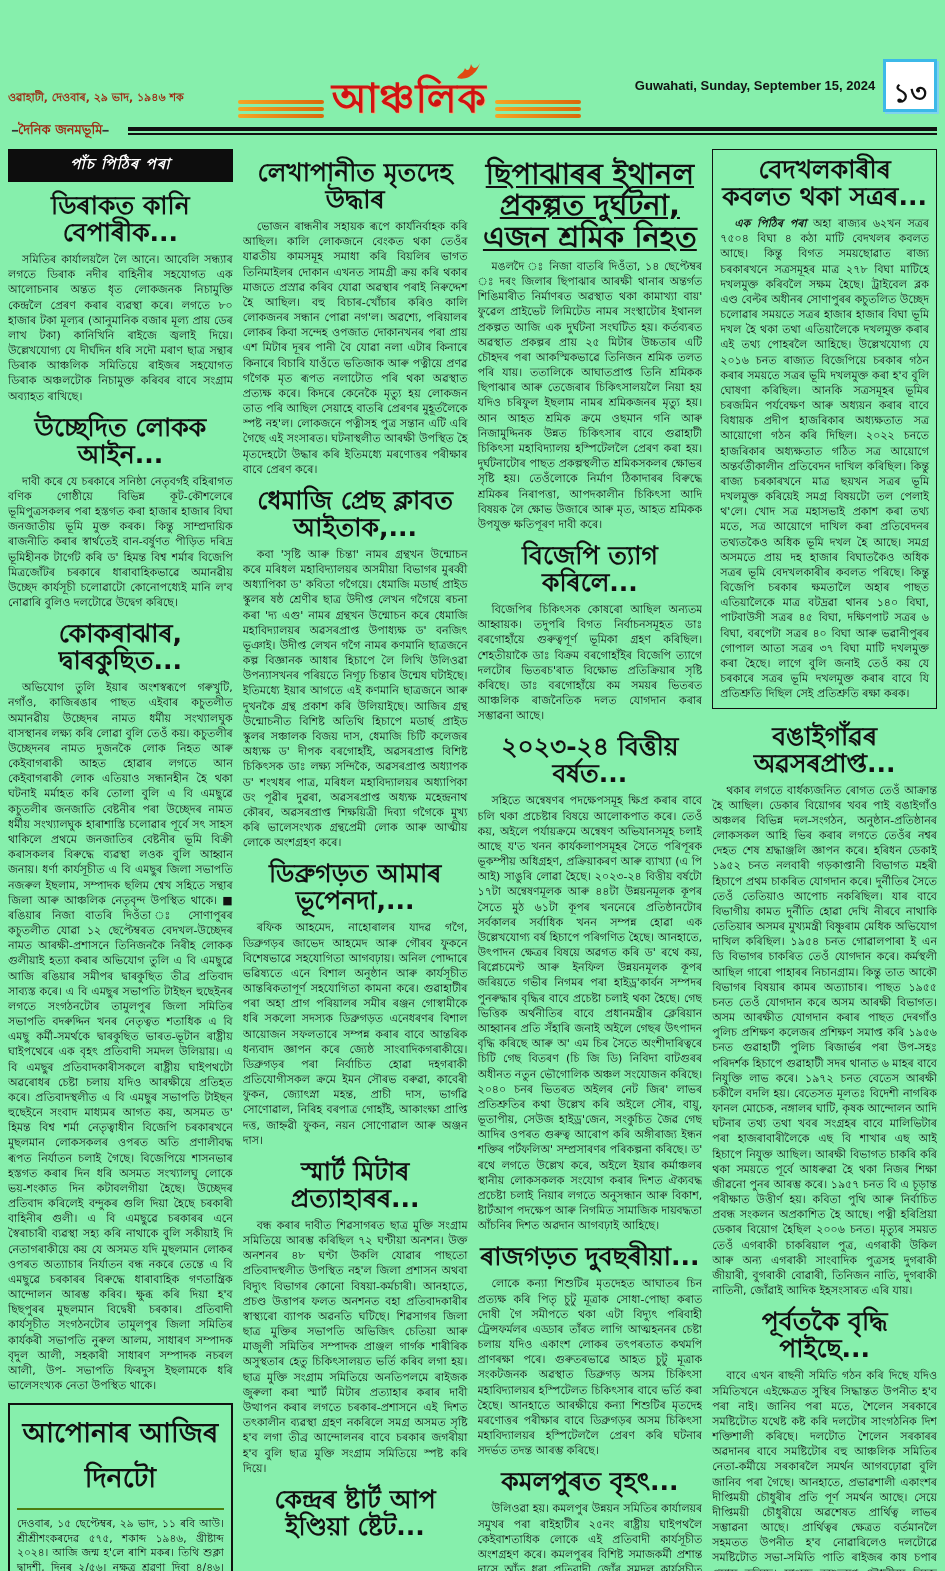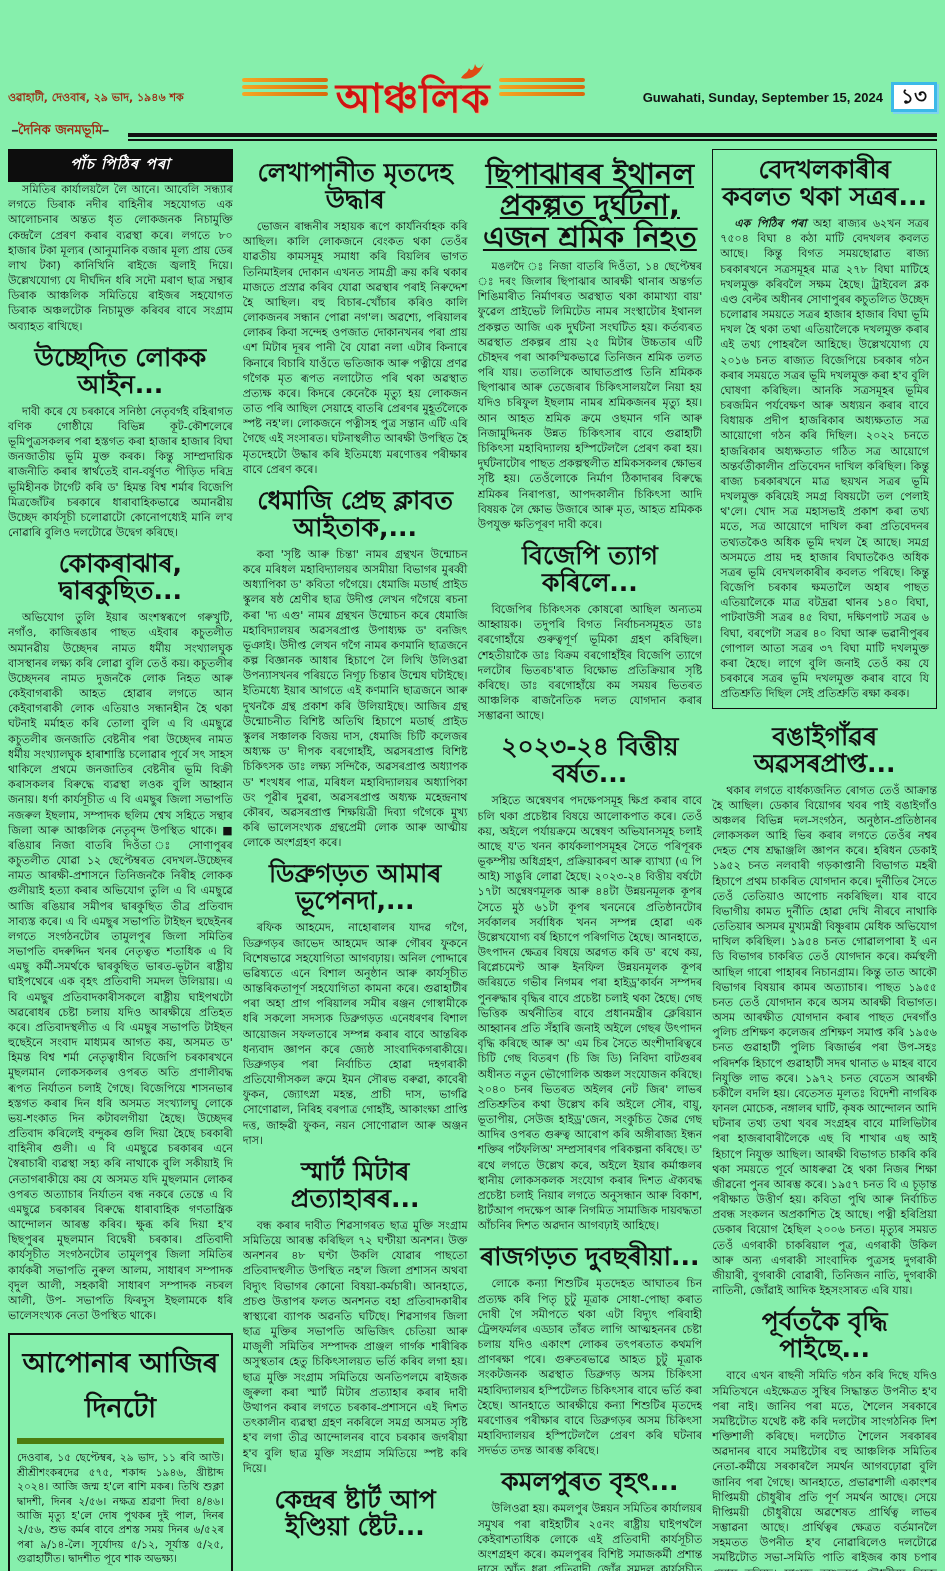--- a/index.html
+++ b/index.html
@@ -6,47 +6,47 @@
   html,body { background:#e9e9e9; }
   .page {
     position:relative; width:945px; height:1571px; margin:0 auto;
     background:#86efac; color:#111;
     font-family:"DejaVu Sans", sans-serif;
     padding:72px 8px 0 8px; overflow:hidden;
   }
   
   .hdr-row { display:flex; align-items:flex-end; justify-content:space-between; height:46px; }
   .hdr-left { color:#9c2a12; font-size:11px; font-weight:bold; padding-bottom:10px; white-space:nowrap; }
-  .masthead { display:flex; align-items:flex-start; gap:8px; position:relative; }
+  .masthead { display:flex; align-items:flex-end; gap:8px; position:relative; }
   .stripes { display:flex; flex-direction:column; gap:3px; width:86px; }
   .stripes span { display:block; height:4px; background:linear-gradient(90deg,#f5a623,#d9680a); border-radius:2px; }
   .masthead-word { position:relative; color:#cf1312; font-weight:bold; font-size:40px; line-height:1;
     text-shadow:1px 1px 0 #f0b27a; letter-spacing:1px; }
   .flame { position:absolute; top:-16px; right:6px; width:26px; height:18px; }
   .hdr-right { display:flex; align-items:center; gap:8px; padding-bottom:6px;justify-content:center; }
   .hdr-right-date { font-size:13px; font-weight:bold; font-family:"Liberation Sans",sans-serif; white-space:nowrap; }
-  .pagebox { border:3px solid #3cb9e8; background:#fff; font-size:20px; font-weight:bold;
-    padding:1px 7px 3px; line-height:1; box-shadow:2px 2px 0 #7fd2ef; }
-  .rule-row { display:flex; align-items:flex-end; gap:16px; margin-top:2px; }
+  .pagebox { border:3px solid #3cb9e8; background:#fff; font-size:26px; font-weight:bold;
+    padding:18px 7px 3px; line-height:1; box-shadow:2px 2px 0 #7fd2ef; }
+  .rule-row { display:flex; align-items:center; gap:16px; margin-top:2px; }
   .paper-name { color:#9c2a12; font-weight:bold; font-size:13px; white-space:nowrap; padding:0 4px; }
   .paper-name::before,.paper-name::after { content:"━"; color:#333; font-size:10px; }
   .double-rule { flex:1; height:8px; border-top:4px solid #111; border-bottom:2px solid #111; }
   
   .main { display:grid; grid-template-columns:repeat(4,1fr); column-gap:10px; margin-top:8px; height:1430px; }
   .col { overflow:hidden; display:flex; flex-direction:column; }
   .banner { background:#0d0d0d; color:#fff; font-style:italic; font-weight:bold;
     font-size:15px; text-align:center; padding:3px 0 5px; letter-spacing:1px; }
   .headline { font-weight:bold; text-align:center; font-size:25px; line-height:1.08; margin:10px 0 6px; }
   .headline.sm { font-size:29px;text-decoration:underline; }
   .body-txt { font-size:11px; line-height:1.38; text-align:justify; text-indent:14px; }
   .boxed { border:1.5px solid #111; padding:4px 7px 6px; margin-bottom:4px; }
   .boxed .headline { margin-top:2px; }
   
   .horo { border:2px solid #111; margin-top:10px; padding:5px 7px 8px; flex:1; display:flex; flex-direction:column; }
-  .horo-title { font-weight:bold; text-align:center; font-size:27px; border-bottom:6px solid #4d7c0f;
+  .horo-title { font-weight:bold; text-align:center; font-size:27px; border-bottom:2px solid #4d7c0f;
     padding:2px 0 6px; margin-bottom:6px; }
   .horo-intro { font-size:10.6px; line-height:1.36; text-align:justify; }
 </style>
 </head>
 <body>
 
 <div class="page">
 
   <div class="hdr-row">
     <div class="hdr-left">ওৱাহাটী, দেওবাৰ, ২৯ ভাদ, ১৯৪৬ শক</div>
@@ -77,20 +77,21 @@
     <div class="paper-name">দৈনিক জনমভূমি</div>
     <div class="double-rule"></div>
   </div>
 
   <div class="main">
 
     <div class="col">
       <div class="banner">পাঁচ পিঠিৰ পৰা</div>
 
       <div>
+        <div class="headline">ডিৰাকত কানি বেপাৰীক...</div>
         <div class="body-txt">সমিতিৰ কাৰ্যালয়লৈ লৈ আনে। আবেলি সন্ধ্যাৰ লগতে ডিৰাক নদীৰ বাহিনীৰ সহযোগত এক আলোচনাৰ অন্তত ধৃত লোকজনক নিচামুক্তি কেন্দ্ৰলৈ প্ৰেৰণ কৰাৰ ব্যৱস্থা কৰে। লগতে ৮০ হাজাৰ টকা মূল্যৰ (আনুমানিক বজাৰ মূল্য প্ৰায় ডেৰ লাখ টকা) কানিখিনি ৰাইজে জ্বলাই দিয়ে। উল্লেখযোগ্য যে দীৰ্ঘদিন ধৰি সদৌ মৰাণ ছাত্ৰ সন্থাৰ ডিৰাক আঞ্চলিক সমিতিয়ে ৰাইজৰ সহযোগত ডিৰাক অঞ্চলটোক নিচামুক্ত কৰিবৰ বাবে সংগ্ৰাম অব্যাহত ৰাখিছে।</div>
       </div>
       <div>
         <div class="headline">উচ্ছেদিত লোকক আইন...</div>
         <div class="body-txt">দাবী কৰে যে চৰকাৰে সনিষ্ঠা নেতৃবৰ্গই বহিৰাগত বণিক গোষ্ঠীয়ে বিভিন্ন কূট-কৌশলেৰে ভূমিপুত্ৰসকলৰ পৰা হস্তগত কৰা হাজাৰ হাজাৰ বিঘা জনজাতীয় ভূমি মুক্ত কৰক। কিন্তু সাম্প্ৰদায়িক ৰাজনীতি কৰাৰ স্বাৰ্থতেই বান-বৰ্ষুণত পীড়িত দৰিদ্ৰ ভূমিহীনক টাৰ্গেট কৰি ড' হিমন্ত বিশ্ব শৰ্মাৰ বিজেপি মিত্ৰজোঁটৰ চৰকাৰে ধাৰাবাহিকভাৱে অমানৱীয় উচ্ছেদ কাৰ্যসূচী চলোৱাটো কোনোপধ্যেই মানি ল'ব নোৱাৰি বুলিও দলটোৱে উদ্বেগ কৰিছে।</div>
       </div>
       <div>
         <div class="headline">কোকৰাঝাৰ, দ্বাৰকুছিত...</div>
         <div class="body-txt">অভিযোগ তুলি ইয়াৰ অংশস্বৰূপে গৰুখুটি, নগাঁও, কাজিৰঙাৰ পাছত এইবাৰ কচুতলীত অমানৱীয় উচ্ছেদৰ নামত ধৰ্মীয় সংখ্যালঘুক বাসস্থানৰ লক্ষ্য কৰি লোৱা বুলি তেওঁ কয়। কচুতলীৰ উচ্ছেদনৰ নামত দুজনকৈ লোক নিহত আৰু কেইবাগৰাকী আহত হোৱাৰ লগতে আন কেইবাগৰাকী লোক এতিয়াও সন্ধানহীন হৈ থকা ঘটনাই মৰ্মাহত কৰি তোলা বুলি এ বি এমছুৱে কচুতলীৰ জনজাতি বেষ্টনীৰ পৰা উচ্ছেদৰ নামত ধৰ্মীয় সংখ্যালঘুক হাৰাশাস্তি চলোৱাৰ পূৰ্বে সৎ সাহস থাকিলে প্ৰথমে জনজাতিৰ বেষ্টনীৰ ভূমি বিক্ৰী কৰাসকলৰ বিৰুদ্ধে ব্যৱস্থা লওক বুলি আহ্বান জনায়। ধৰ্ণা কাৰ্যসূচীত এ বি এমছুৰ জিলা সভাপতি নজৰুল ইছলাম, সম্পাদক ছলিম শ্বেখ সহিতে সন্থাৰ জিলা আৰু আঞ্চলিক নেতৃবৃন্দ উপস্থিত থাকে। ■ ৰঙিয়াৰ নিজা বাতৰি দিওঁতা ঃ সোণাপুৰৰ কচুতলীত যোৱা ১২ ছেপ্টেম্বৰত বেদখল-উচ্ছেদৰ নামত আৰক্ষী-প্ৰশাসনে তিনিজনকৈ নিৰীহ লোকক গুলীয়াই হত্যা কৰাৰ অভিযোগ তুলি এ বি এমছুৱে আজি ৰঙিয়াৰ সমীপৰ দ্বাৰকুছিত তীব্ৰ প্ৰতিবাদ সাব্যস্ত কৰে। এ বি এমছুৰ সভাপতি টাইছন হুছেইনৰ লগতে সংগঠনটোৰ তামুলপুৰ জিলা সমিতিৰ সভাপতি বদৰুদ্দিন খনৰ নেতৃত্বত শতাধিক এ বি এমছু কৰ্মী-সমৰ্থকে দ্বাৰকুছিত ভাৰত-ভূটান ৰাষ্ট্ৰীয় ঘাইপথেৰে এক বৃহৎ প্ৰতিবাদী সমদল উলিয়ায়। এ বি এমছুৰ প্ৰতিবাদকাৰীসকলে ৰাষ্ট্ৰীয় ঘাইপথটো অৱৰোধৰ চেষ্টা চলায় যদিও আৰক্ষীয়ে প্ৰতিহত কৰে। প্ৰতিবাদস্থলীত এ বি এমছুৰ সভাপতি টাইছন হুছেইনে সংবাদ মাধ্যমৰ আগত কয়, অসমত ড' হিমন্ত বিশ্ব শৰ্মা নেতৃত্বাধীন বিজেপি চৰকাৰখনে মুছলমান লোকসকলৰ ওপৰত অতি প্ৰণালীবদ্ধ ৰূপত নিৰ্যাতন চলাই গৈছে। বিজেপিয়ে শাসনভাৰ হস্তগত কৰাৰ দিন ধৰি অসমত সংখ্যালঘু লোকে ভয়-শংকাত দিন কটাবলগীয়া হৈছে। উচ্ছেদৰ প্ৰতিবাদ কৰিলেই বন্দুকৰ গুলি দিয়া হৈছে চৰকাৰী বাহিনীৰ গুলী। এ বি এমছুৱে চৰকাৰৰ এনে স্বৈৰাচাৰী ব্যৱস্থা সহ্য কৰি নাথাকে বুলি সকীয়াই দি নেতাগৰাকীয়ে কয় যে অসমত যদি মুছলমান লোকৰ ওপৰত অত্যাচাৰ নিৰ্যাতন বন্ধ নকৰে তেন্তে এ বি এমছুৱে চৰকাৰৰ বিৰুদ্ধে ধাৰাবাহিক গণতান্ত্ৰিক আন্দোলন আৰম্ভ কৰিব। ক্ষুব্ধ কৰি দিয়া হ'ব ছিছপুৰৰ মুছলমান বিদ্বেষী চৰকাৰ। প্ৰতিবাদী কাৰ্যসূচীত সংগঠনটোৰ তামুলপুৰ জিলা সমিতিৰ কাৰ্যকৰী সভাপতি নুৰুল আলম, সাধাৰণ সম্পাদক বৃদুল আলী, সহকাৰী সাধাৰণ সম্পাদক নচৰল আলী, উপ- সভাপতি ফিৰদুস ইছলামকে ধৰি ভালেসংখ্যক নেতা উপস্থিত থাকে।</div>
       </div>

